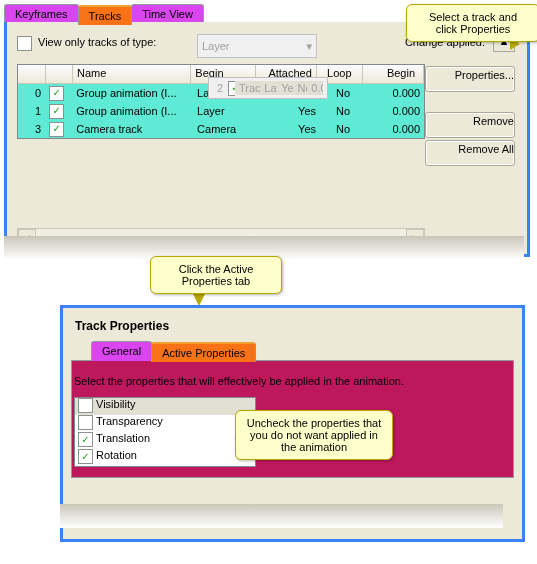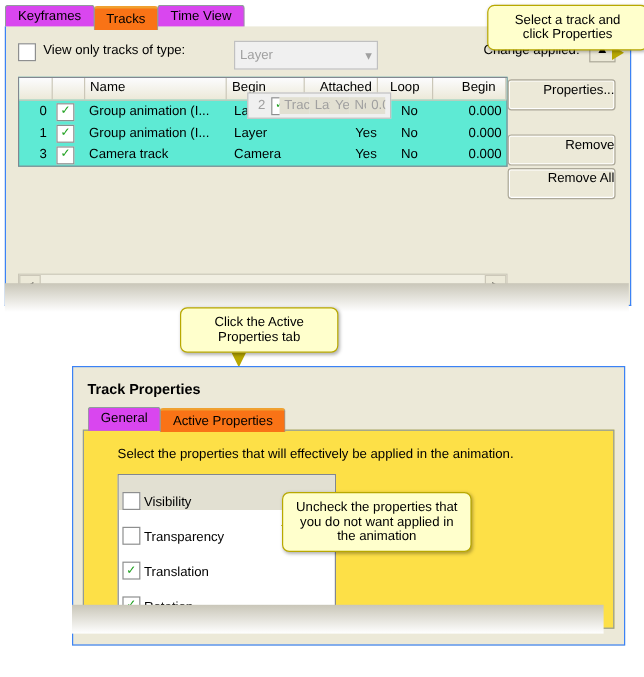--- a/index.html
+++ b/index.html
@@ -1,16 +1,16 @@
 <!DOCTYPE html>
 <html><head>
 <meta charset="utf-8">
 <style>
 body{margin:0;font:11px "Segoe UI",Tahoma,sans-serif;background:#fff;width:537px;height:564px;position:relative;overflow:hidden}
-.panel{position:absolute;background:#ece9d8;border:1px solid #3b82f6}
+.panel{position:absolute;background:#ece9d8;border:3px solid #3b82f6}
 .panel1{left:4px;top:22px;width:520px;height:232px;border-top:none}
 .tabs{position:absolute;left:4px;top:4px;display:flex}
 .tab{background:#d946ef;border:1px solid #919b9c;border-bottom:none;border-radius:3px 3px 0 0;padding:3px 10px;margin-right:-1px;position:relative;cursor:pointer}
 .tab.active{background:#f97316;top:1px;z-index:2;border-top:2px solid #f0a030}
 .filter{position:absolute;left:10px;top:14px;display:flex;gap:6px}
 .cb{width:13px;height:13px;border:1px solid #8e8f8f;background:#fff}
 .sel{width:110px;height:20px;border:1px solid #c0c0c0;background:#f0f0f0;color:#a0a0a0;padding:1px 4px;display:flex;align-items:center;justify-content:space-between;position:absolute;left:190px;top:12px}
 .pri{position:absolute;right:42px;top:14px}
 .upbtn{position:absolute;right:12px;top:8px;width:20px;height:20px;border:1px solid #aca899;background:#ece9d8;display:flex;align-items:center;justify-content:center}
 .tbl{position:absolute;left:10px;top:42px;width:406px;border:1px solid #828790;background:#5eead4}
@@ -22,24 +22,24 @@
 .row.sel .c2,.row.sel .c3,.row.sel .c4,.row.sel .c5,.row.sel .c6{background:#e2e0d2}
 .chk{width:13px;height:13px;border:1px solid #8e8f8f;background:#fff;display:inline-flex;align-items:center;justify-content:center;color:#21a121;font-size:10px;line-height:1}
 .btn{position:absolute;height:22px;background:#ece9d8;border:1px solid #aca899;border-radius:3px;text-align:right;padding-top:2px;box-shadow:inset 0 0 0 1px #fff;cursor:pointer}
 .btn1{right:12px;top:44px;width:88px}
 .btn2{right:12px;top:90px;width:88px}
 .btn3{right:12px;top:118px;width:88px}
 .sbar{position:absolute;left:10px;bottom:8px;width:406px;height:16px;border:1px solid #cbc7b8;background:#f1efe2;display:flex;justify-content:space-between}
 .sbtn{width:16px;height:14px;background:#ece9d8;border:1px solid #cbc7b8;display:flex;align-items:center;justify-content:center}
 .panel2{left:60px;top:305px;width:443px;height:215px;padding:8px}
 .title{font-weight:bold;font-size:12px;margin:3px 0 8px 4px}
-.tabs2{display:flex;margin-left:4px}
-.pane2{border:1px solid #919b9c;background:#fde047;padding:14px 28px 10px;margin-top:-1px}
+.tabs2{display:flex;margin-left:20px}
+.pane2{border:1px solid #919b9c;background:#be185d;padding:14px 2px 10px;margin-top:-1px}
 .lst{border:1px solid #828790;background:#fff;width:180px;margin-top:10px}
-.li{display:flex;align-items:flex-end;height:29px;padding:0 3px;gap:3px}
+.li{display:flex;align-items:flex-start;height:17px;padding:0 3px;gap:3px}
 .li.hl{background:#e2e0d2}
 .callout{position:absolute;background:#ffffcc;border:1px solid #b8a800;border-radius:6px;padding:6px 10px;text-align:center;box-shadow:1px 1px 3px rgba(0,0,0,.3);z-index:5}
 .co1{left:406px;top:4px;width:112px}
 .co2{left:150px;top:256px;width:110px}
 .co3{left:235px;top:410px;width:136px}
 .ttail{position:absolute;width:0;height:0}
 .t1{left:510px;top:38px;border-left:10px solid #b8a800;border-top:6px solid transparent;border-bottom:6px solid transparent}
 .t2{left:193px;top:294px;border-left:6px solid transparent;border-right:6px solid transparent;border-top:12px solid #b8a800}
 .t3{left:234px;top:432px;border-top:6px solid transparent;border-bottom:6px solid transparent;border-right:12px solid #b8a800}
 .rough{position:absolute;background:linear-gradient(#c9c6b8,#fff);height:24px}

